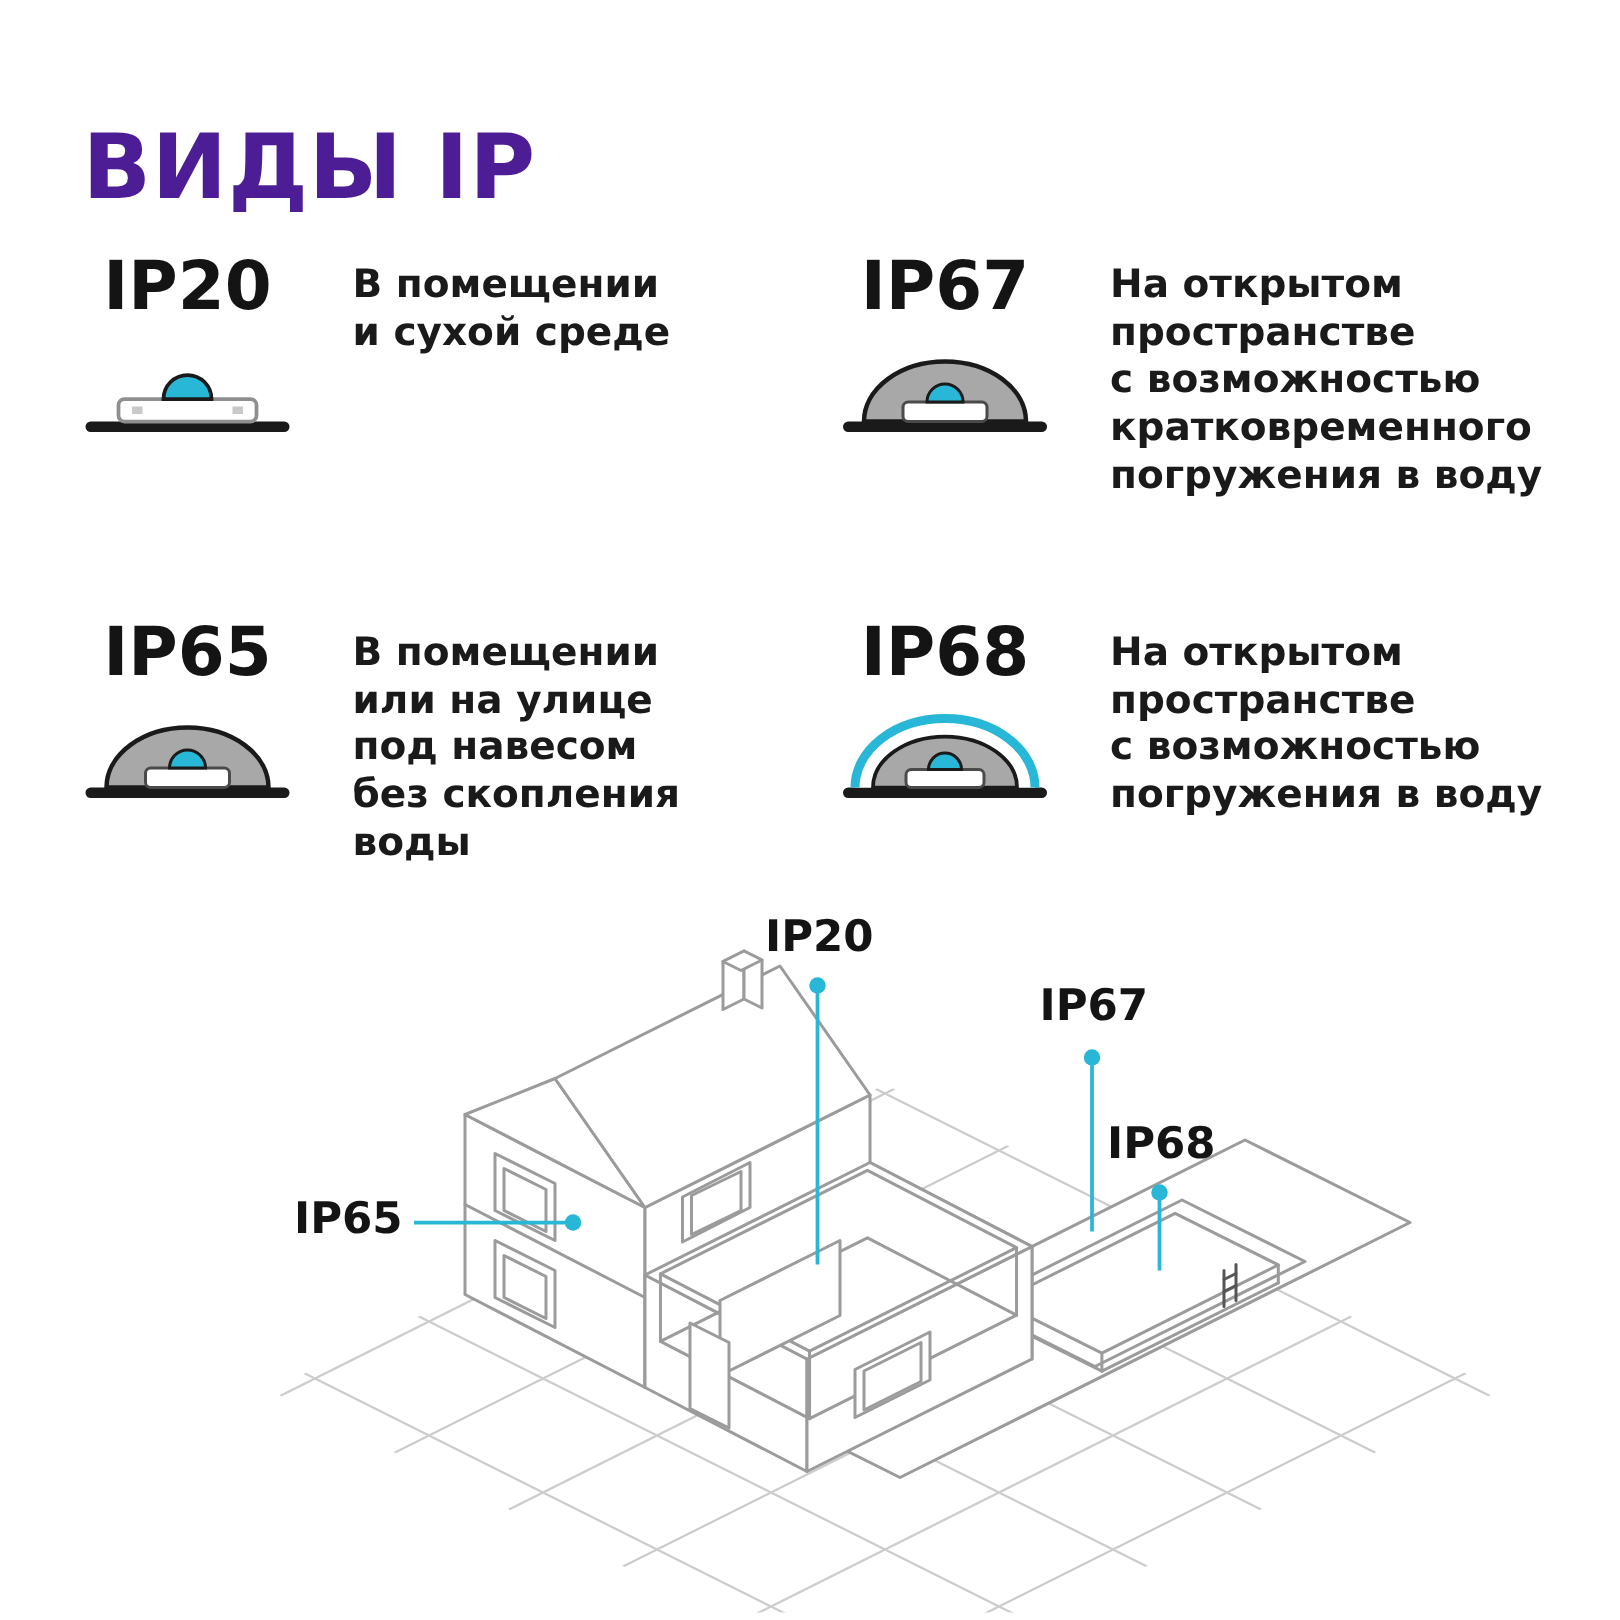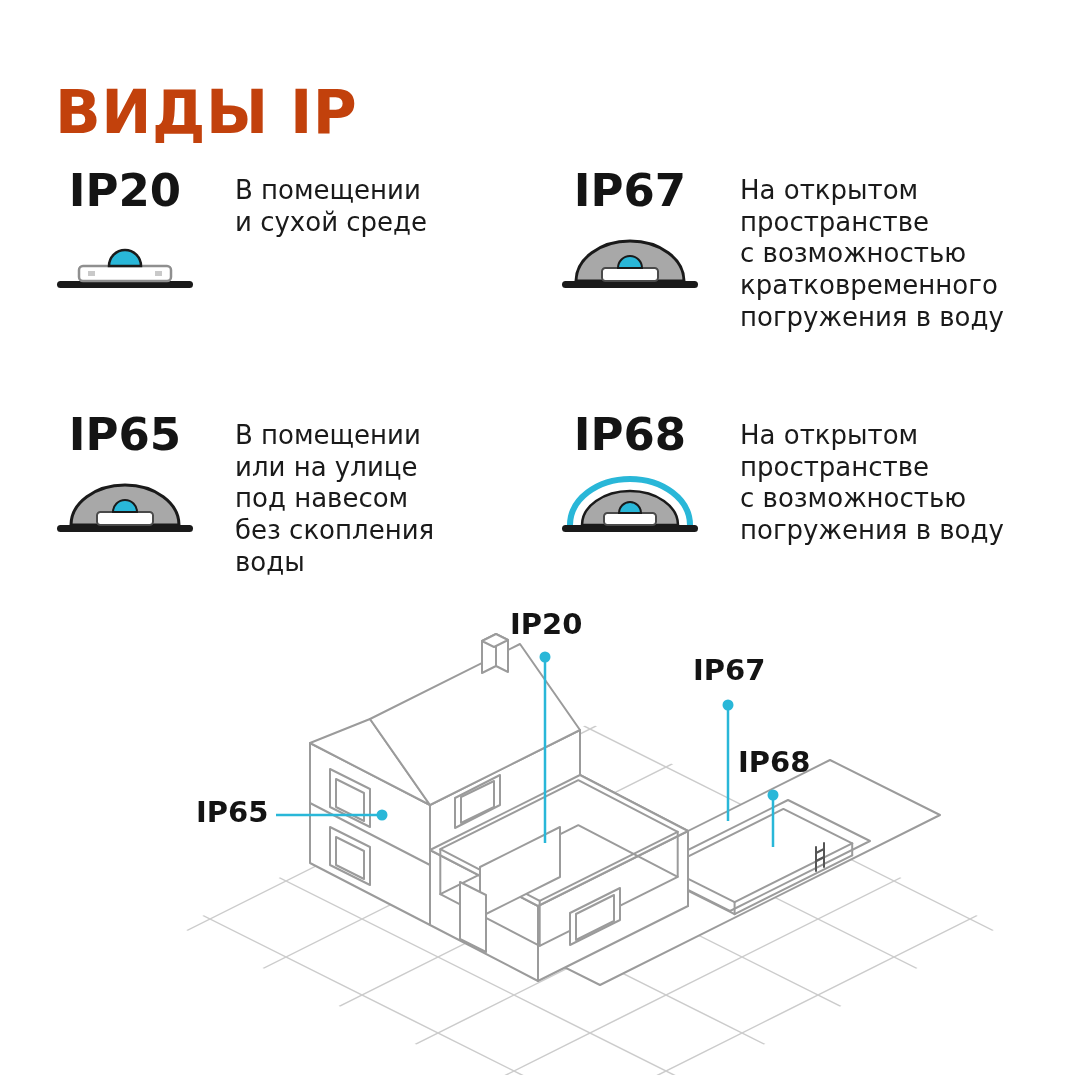--- a/index.html
+++ b/index.html
@@ -2,27 +2,27 @@
 <html><head>
 <meta charset="utf-8">
 <style>
   html,body{margin:0;padding:0;background:#fff;}
   .canvas{
     position:relative;width:1080px;height:1080px;background:#ffffff;overflow:hidden;
     font-family:"DejaVu Sans", sans-serif;color:#1a1a1a;
   }
   .page-title{
     position:absolute;left:55px;top:42px;font-size:60px;font-weight:800;
-    letter-spacing:0.5px;color:#c2410c;line-height:1;
+    letter-spacing:0.5px;color:#4c1d95;line-height:1;
   }
   .badge{position:absolute;width:150px;display:flex;flex-direction:column;align-items:center;}
   .ip-code{font-size:45px;font-weight:800;line-height:1;color:#141414;}
   .ip-icon{width:140px;height:64px;margin-top:12px;display:block;}
   .desc{
-    position:absolute;font-size:26px;line-height:1.22;font-weight:400;
+    position:absolute;font-size:26px;line-height:1.22;font-weight:700;
     color:#1a1a1a;white-space:pre-line;
   }
   .hlabel{position:absolute;font-size:29px;font-weight:800;color:#141414;line-height:1;}
   .house-svg{position:absolute;left:130px;top:595px;width:880px;height:480px;}
   .grid-line{stroke:#cccccc;stroke-width:1.5;}
   .h{fill:#ffffff;stroke:#9b9b9b;stroke-width:2;stroke-linejoin:round;}
   .hl{fill:none;stroke:#9b9b9b;stroke-width:2;stroke-linejoin:round;stroke-linecap:round;}
   .lead{stroke:#29b7d8;stroke-width:2.5;}
   .dot{fill:#29b7d8;}
   .lad{stroke:#555555;stroke-width:2;stroke-linecap:round;}

